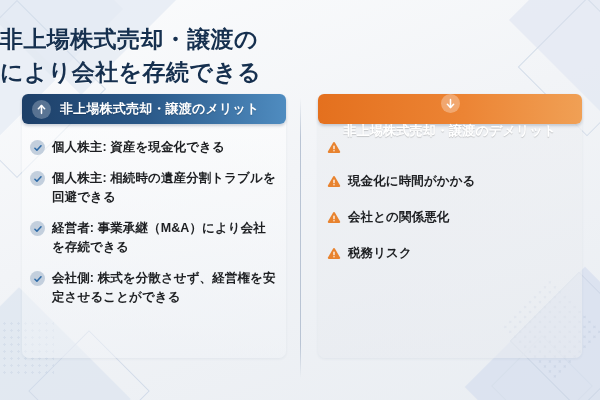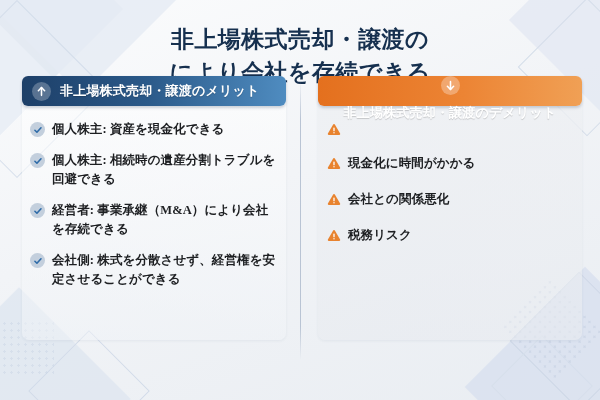--- a/index.html
+++ b/index.html
@@ -121,34 +121,33 @@
     background-size: 7px 7px;
     opacity: .5;
   }
 
   
   .title {
     position: absolute;
     top: 8px;
     left: 0;
     width: 600px;
-    text-align: center;
     color: #16304f;
     font-size: 23px;
     font-weight: bold;
     line-height: 1.42;
     letter-spacing: .4px;
     text-shadow: 0 1px 0 rgba(255,255,255,.6);
   }
   .title-line { display: block; }
 
   
   .columns {
     position: absolute;
-    top: 76px;
+    top: 94px;
     left: 0;
     width: 600px;
     height: 290px;
   }
   .divider {
     position: absolute;
     left: 300px;
     top: 4px;
     width: 1px;
     height: 280px;
@@ -221,21 +220,20 @@
   .list {
     list-style: none;
     margin: 0;
     padding: 0 10px 0 8px;
   }
   .item {
     display: flex;
     align-items: flex-start;
     gap: 7px;
     margin-bottom: 12px;
-    font-family: Liberation Serif, serif;
   }
   .item:last-child { margin-bottom: 0; }
   .col-demerit .item { margin-bottom: 17px; }
 
   .item-text {
     color: #1d1f22;
     font-size: 12.5px;
     font-weight: bold;
     line-height: 1.52;
     letter-spacing: .1px;

